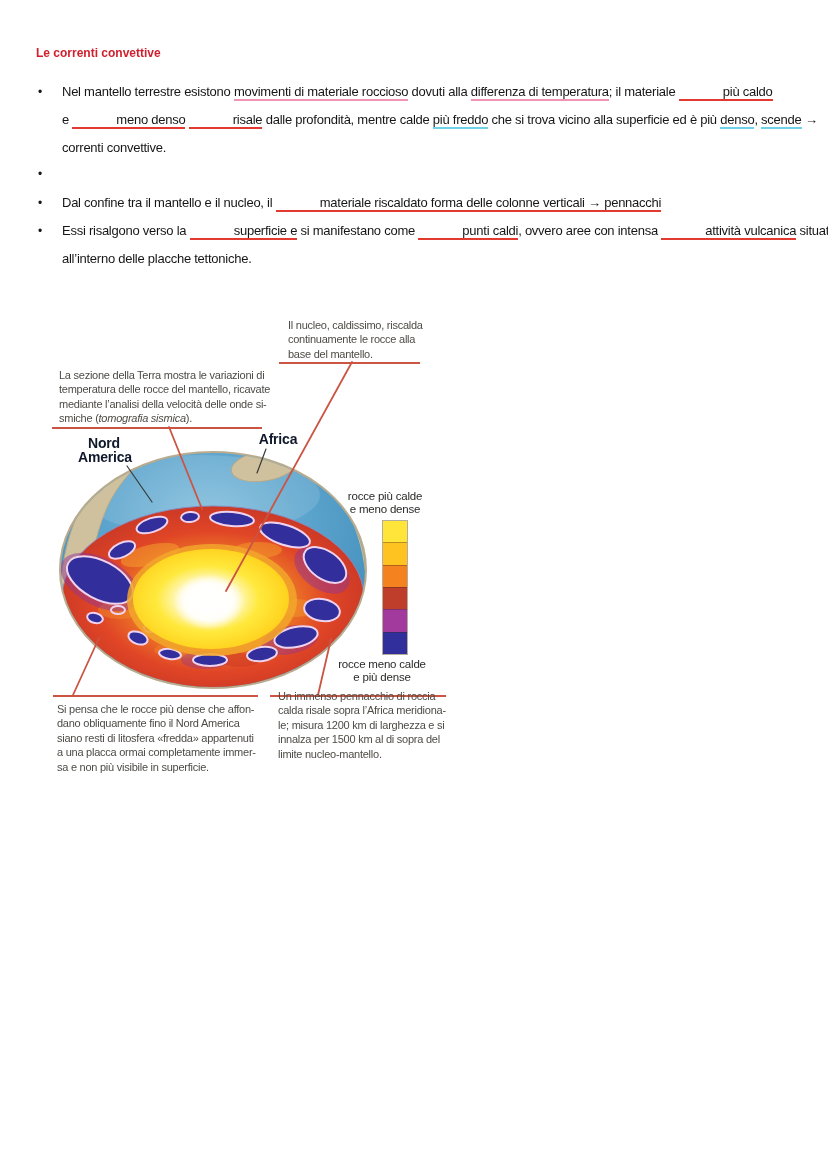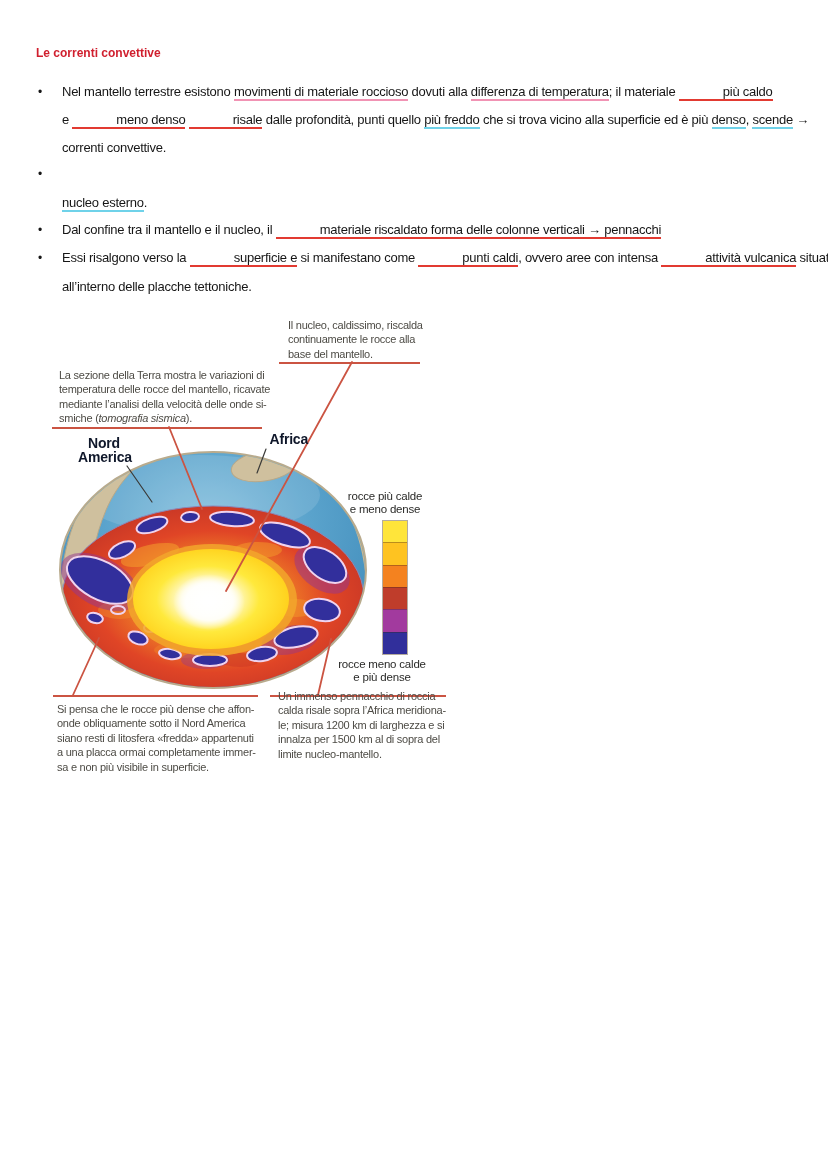--- a/index.html
+++ b/index.html
@@ -35,32 +35,28 @@
 
   <h1 class="title">Le correnti convettive</h1>
 
   <div class="bullets" id="bullets">
       <div class="note-line">
         <span class="marker">•</span>
         <span class="line-text"><span>Nel mantello terrestre esistono </span><span class="u u-pink">movimenti di materiale roccioso</span><span> dovuti alla </span><span class="u u-pink">differenza di temperatura</span><span>; il materiale </span><span class="u u-red">più caldo</span></span>
       </div>
       <div class="note-line">
         <span class="marker"></span>
-        <span class="line-text"><span>e </span><span class="u u-red">meno denso</span><span> </span><span class="u u-red">risale</span><span> dalle profondità, punti quello </span><span class="u u-cyan">più freddo</span><span> che si trova vicino alla superficie ed è più </span><span class="u u-cyan">denso</span><span>, </span><span class="u u-cyan">scende</span><span> →</span></span>
+        <span class="line-text"><span>e </span><span class="u u-red">meno denso</span><span> </span><span class="u u-red">risale</span><span> dalle profondità, mentre calde </span><span class="u u-cyan">più freddo</span><span> che si trova vicino alla superficie ed è più </span><span class="u u-cyan">denso</span><span>, </span><span class="u u-cyan">scende</span><span> →</span></span>
       </div>
       <div class="note-line">
         <span class="marker"></span>
         <span class="line-text"><span>correnti convettive.</span></span>
       </div>
       <div class="note-line">
         <span class="marker">•</span>
-      </div>
-      <div class="note-line">
-        <span class="marker"></span>
-        <span class="line-text"><span class="u u-cyan">nucleo esterno</span><span>.</span></span>
       </div>
       <div class="note-line">
         <span class="marker">•</span>
         <span class="line-text"><span>Dal confine tra il mantello e il nucleo, il </span><span class="u u-red">materiale riscaldato forma delle colonne verticali → pennacchi</span></span>
       </div>
       <div class="note-line">
         <span class="marker">•</span>
         <span class="line-text"><span>Essi risalgono verso la </span><span class="u u-red">superficie e</span><span> si manifestano come </span><span class="u u-red">punti caldi</span><span>, ovvero aree con intensa </span><span class="u u-red">attività vulcanica</span><span> situate</span></span>
       </div>
       <div class="note-line">
@@ -178,21 +174,21 @@
         <div class="cap-line"><span>Il nucleo, caldissimo, riscalda</span></div>
         <div class="cap-line"><span>continuamente le rocce alla</span></div>
         <div class="cap-line"><span>base del mantello.</span></div>
       </div>
     <div class="red-rule" style="left:279px;top:52px;width:141px;"></div>
 
     <div class="geo-label" style="left:78px;top:126px;width:52px;">
       <div>Nord</div>
       <div>America</div>
     </div>
-    <div class="geo-label" style="left:248px;top:122px;width:60px;text-align:right;">
+    <div class="geo-label" style="left:248px;top:122px;width:60px;">
       <div>Africa</div>
     </div>
 
     <div class="legend-label" style="left:330px;top:180px;width:110px;">
       <div>rocce più calde</div>
       <div>e meno dense</div>
     </div>
     <div class="legend-bar" id="legend-bar">
         <div class="legend-seg" style="background: rgb(255, 229, 58);"></div>
         <div class="legend-seg" style="background: rgb(254, 195, 33);"></div>
@@ -202,21 +198,21 @@
         <div class="legend-seg" style="background: rgb(49, 47, 155);"></div>
       </div>
     <div class="legend-label" style="left:327px;top:348px;width:110px;">
       <div>rocce meno calde</div>
       <div>e più dense</div>
     </div>
 
     <div class="red-rule" style="left:53px;top:385px;width:205px;"></div>
     <div class="caption" style="left:57px;top:392px;width:210px;">
         <div class="cap-line"><span>Si pensa che le rocce più dense che affon-</span></div>
-        <div class="cap-line"><span>onde obliquamente sotto il Nord America</span></div>
+        <div class="cap-line"><span>dano obliquamente fino il Nord America</span></div>
         <div class="cap-line"><span>siano resti di litosfera «fredda» appartenuti</span></div>
         <div class="cap-line"><span>a una placca ormai completamente immer-</span></div>
         <div class="cap-line"><span>sa e non più visibile in superficie.</span></div>
       </div>
 
     <div class="red-rule" style="left:270px;top:385px;width:176px;"></div>
     <div class="caption" style="left:278px;top:379px;width:176px;">
         <div class="cap-line"><span>Un immenso pennacchio di roccia</span></div>
         <div class="cap-line"><span>calda risale sopra l’Africa meridiona-</span></div>
         <div class="cap-line"><span>le; misura 1200 km di larghezza e si</span></div>

